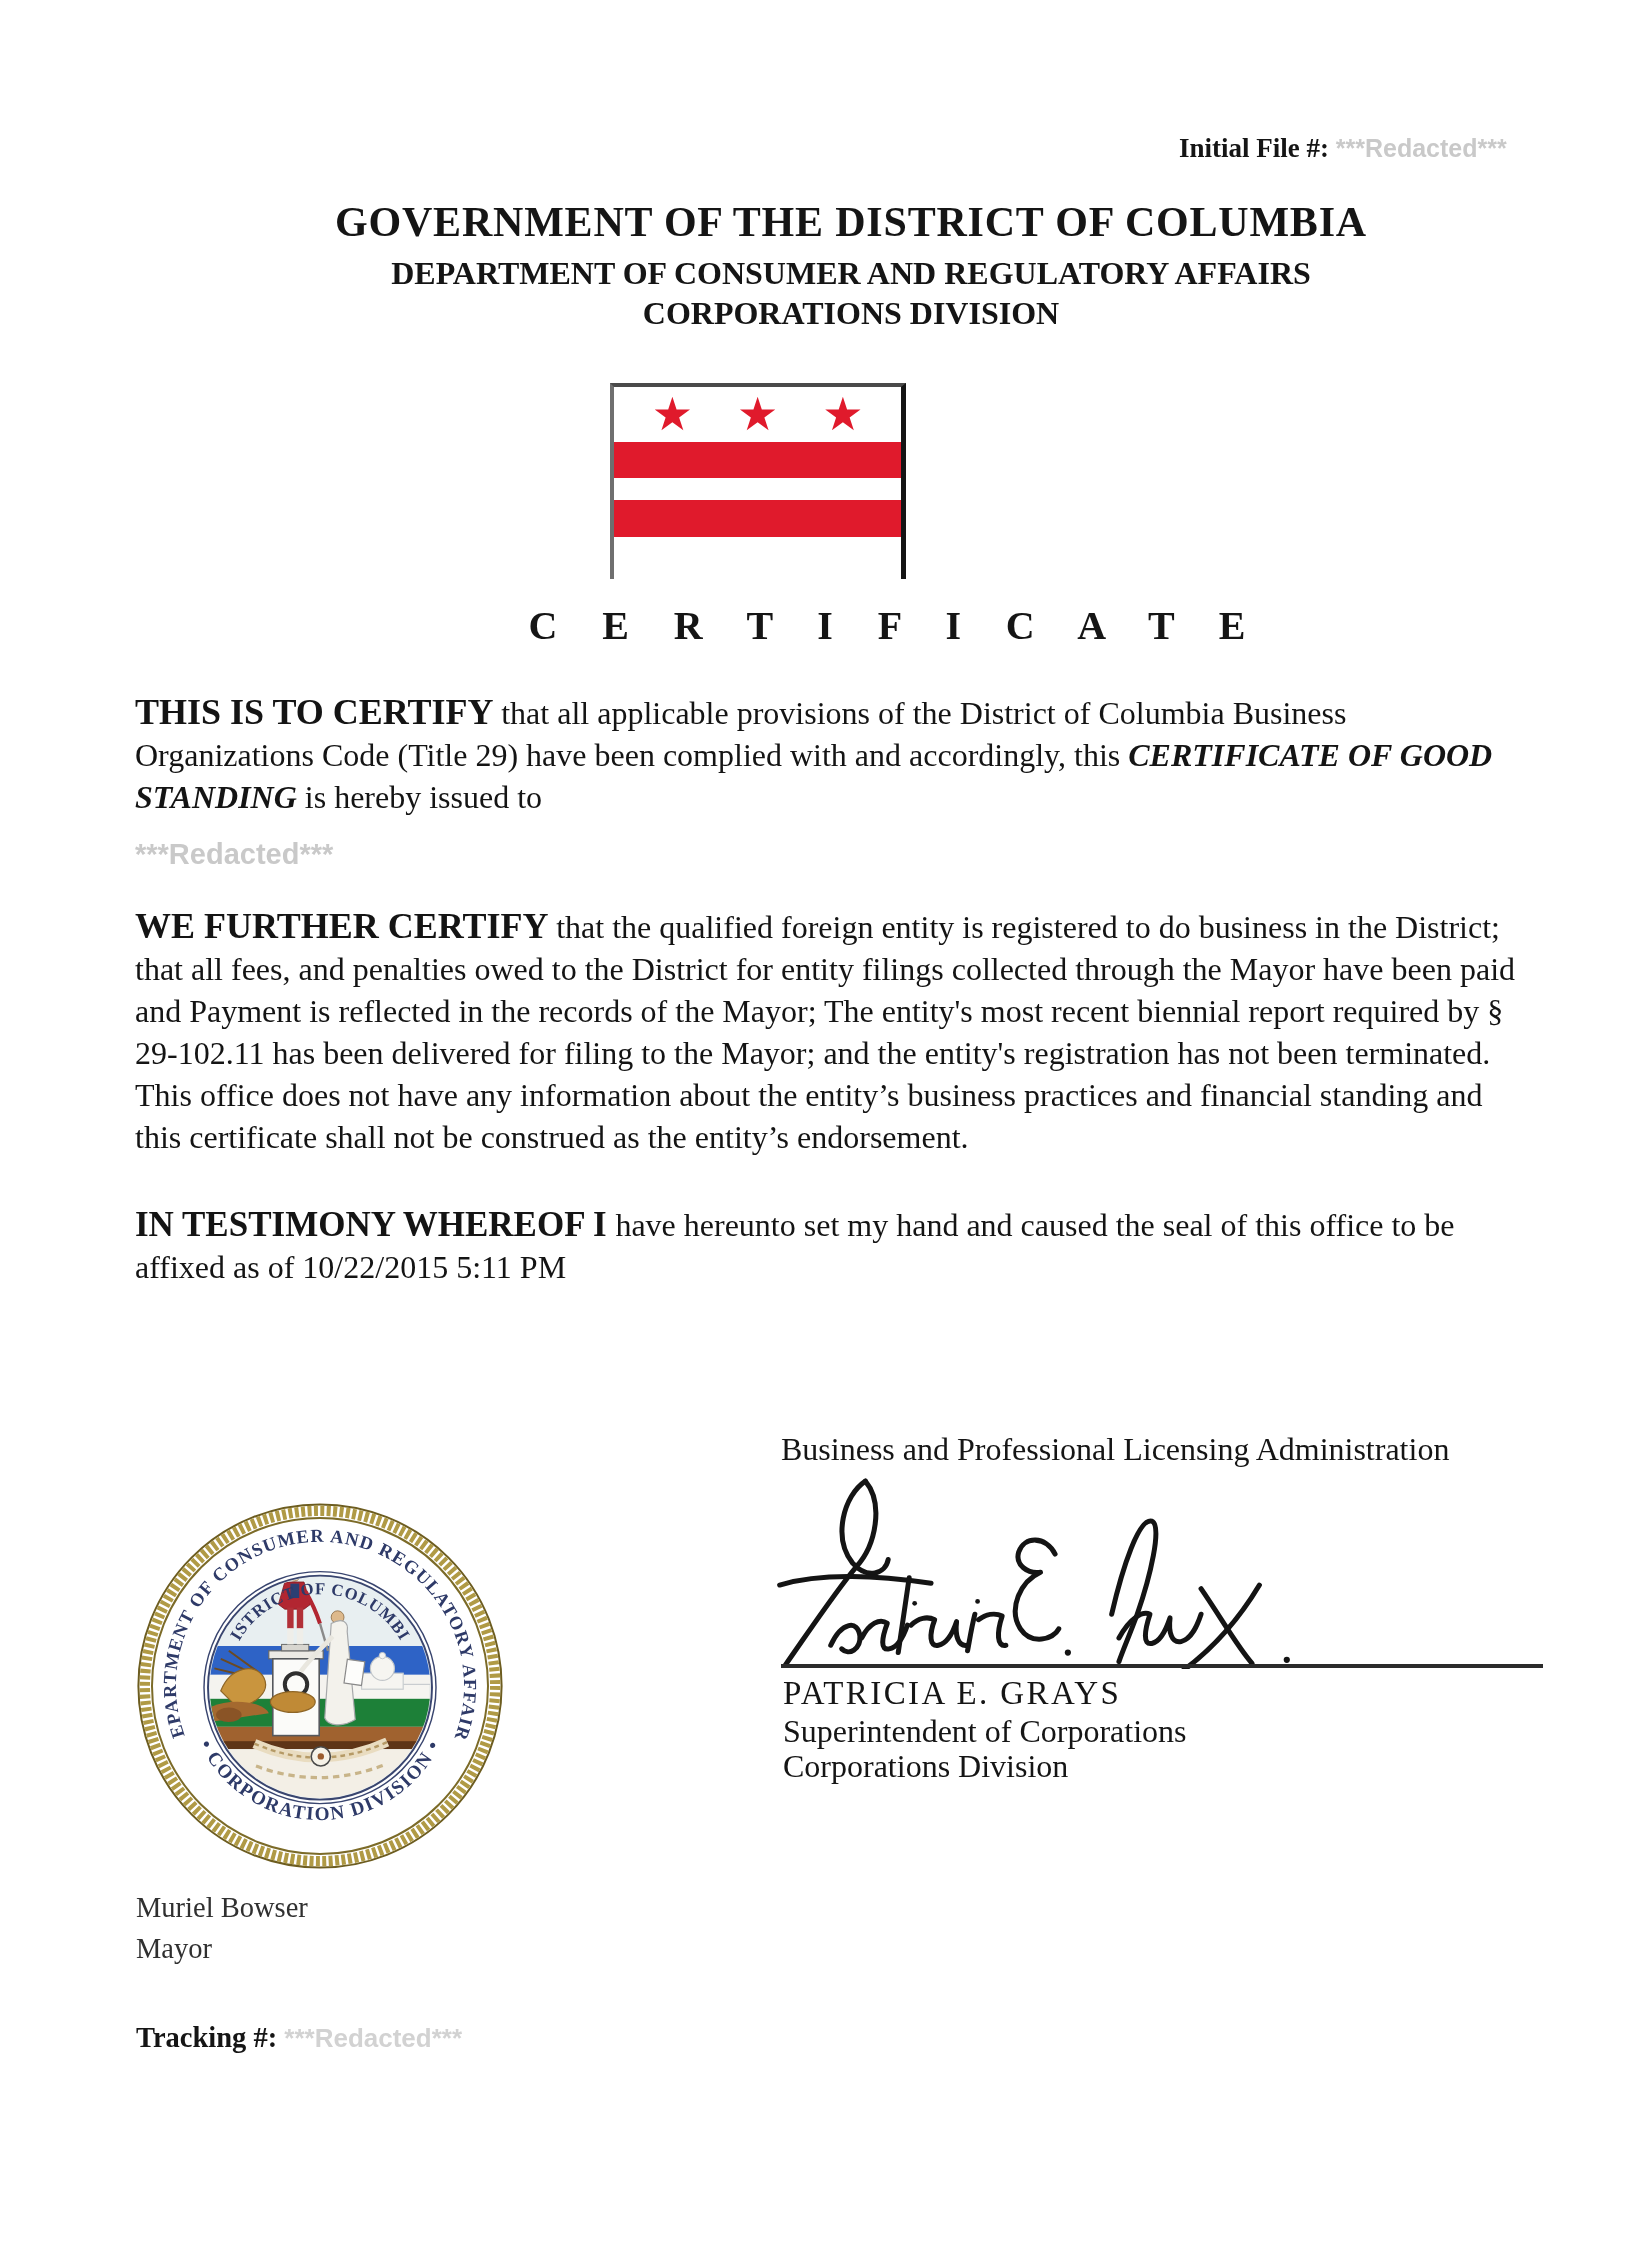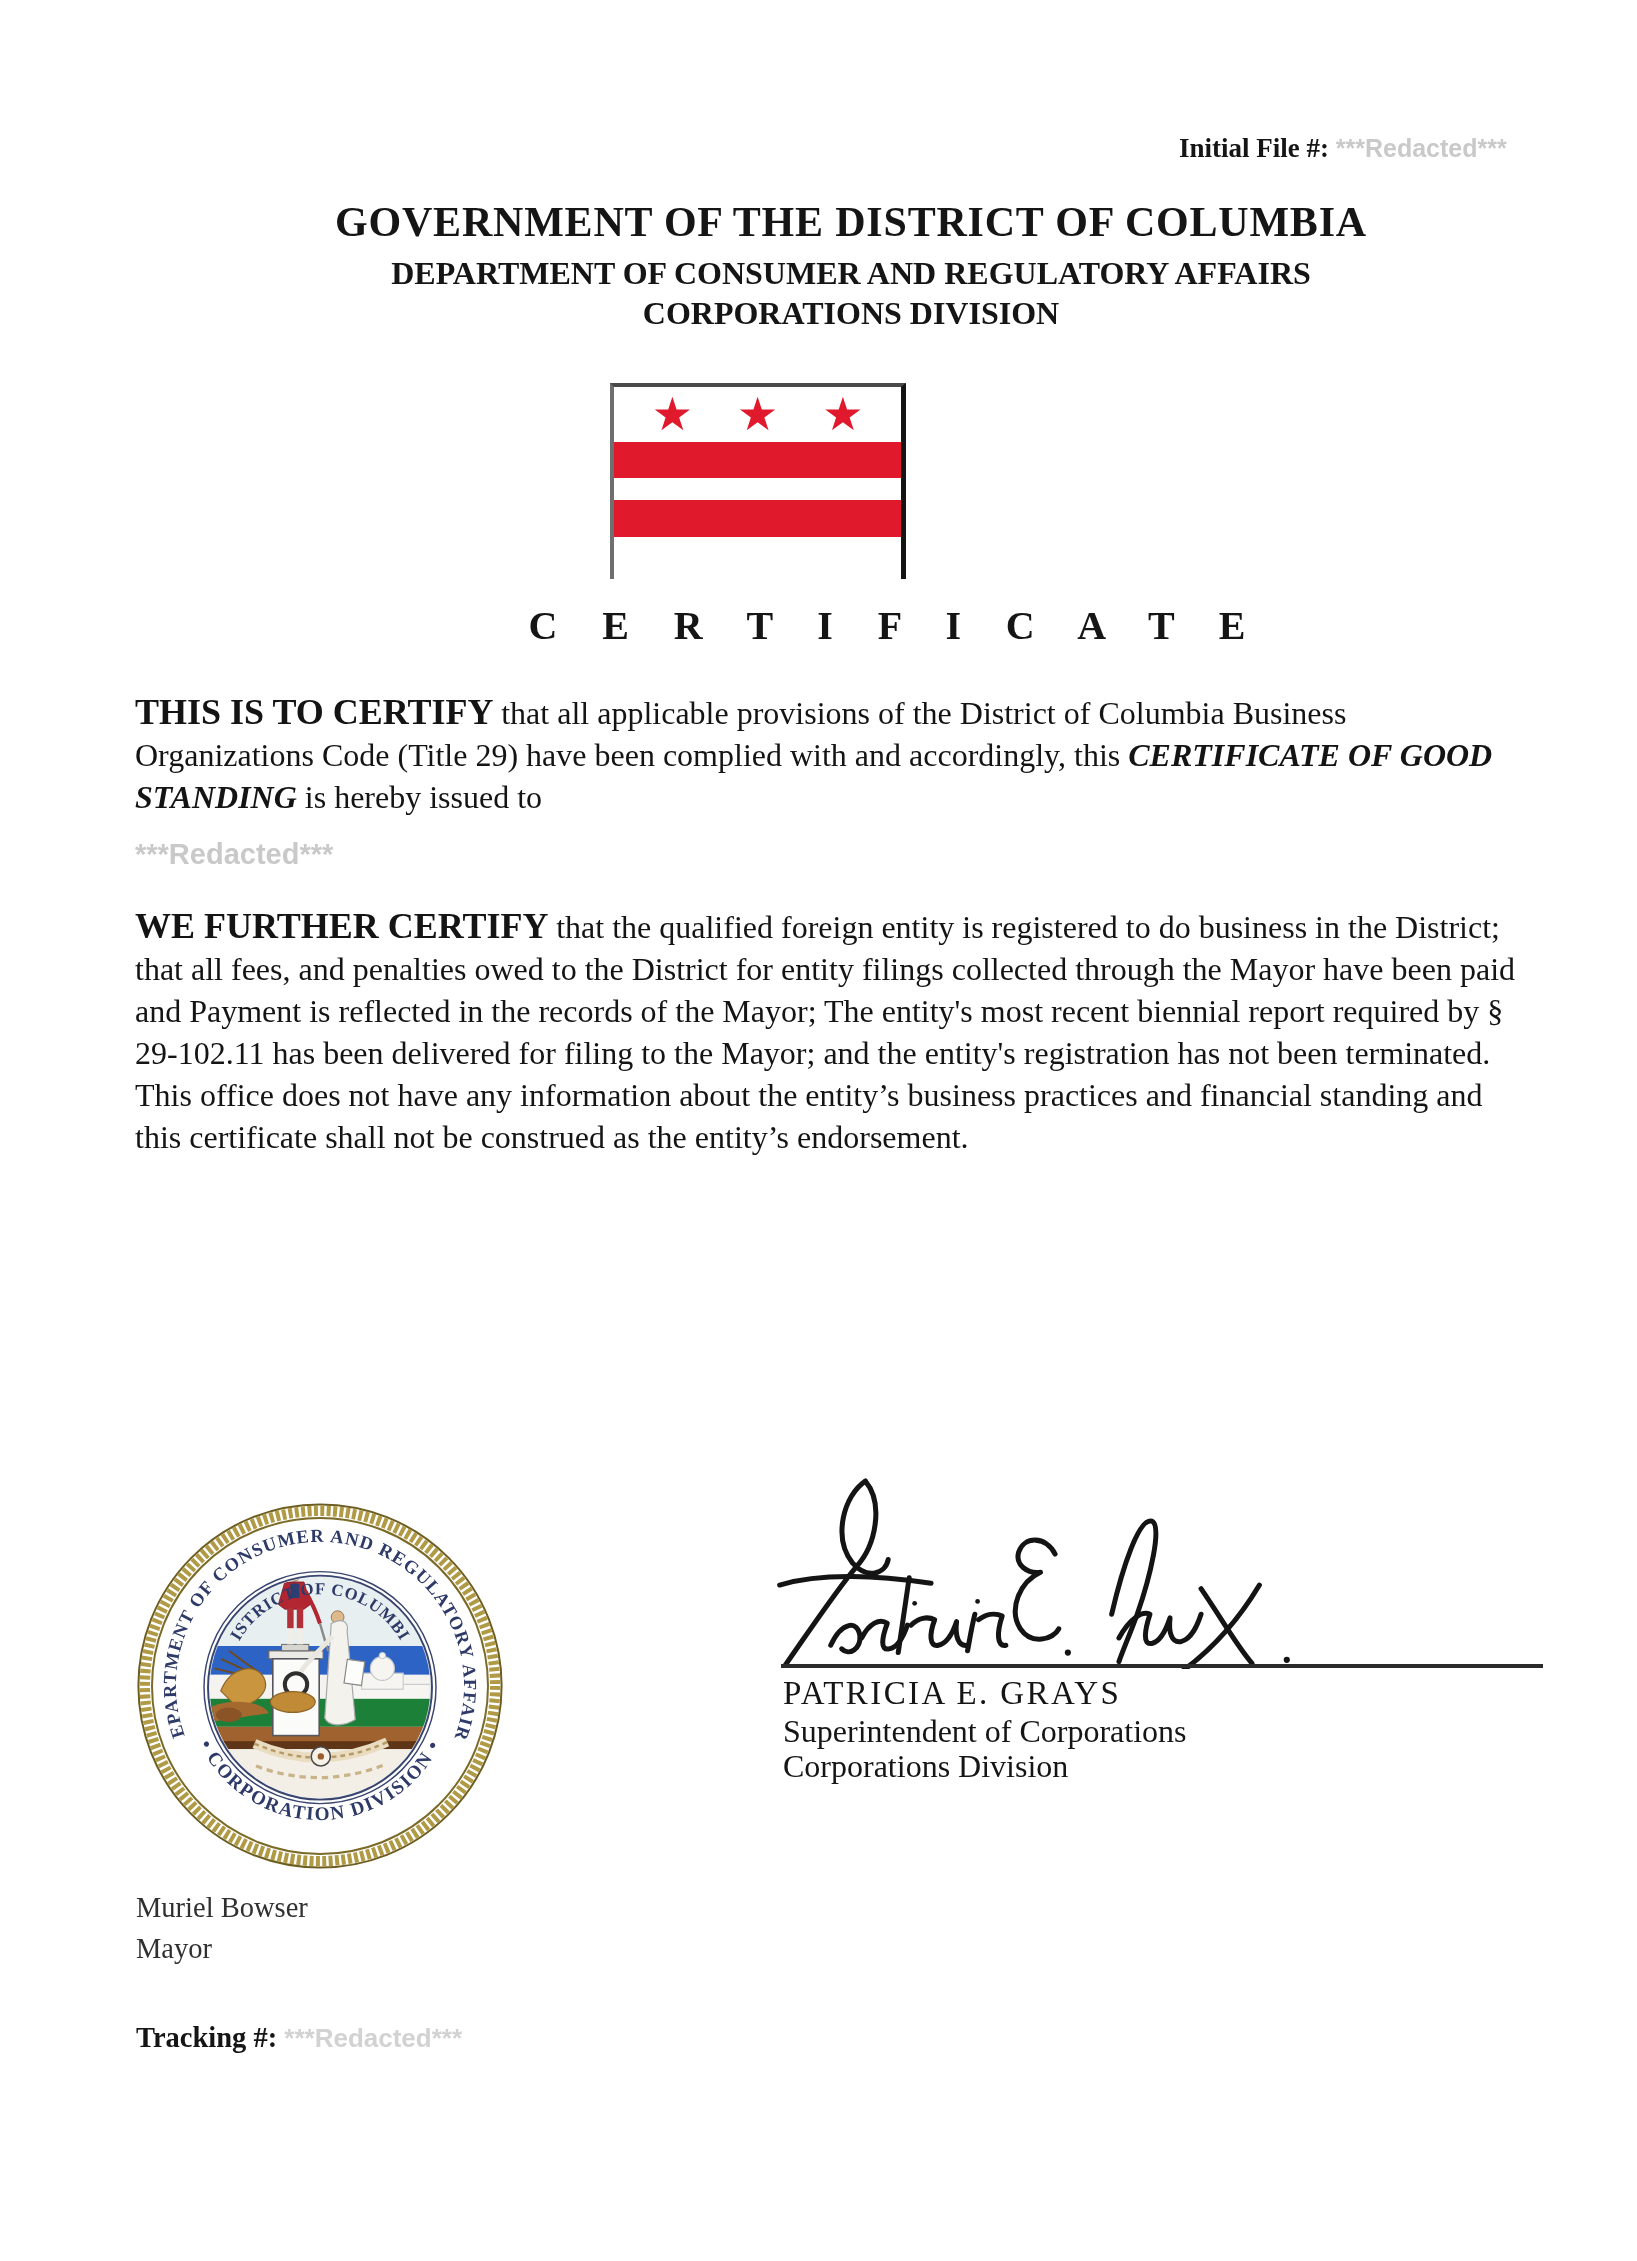--- a/index.html
+++ b/index.html
@@ -87,21 +87,25 @@
   <div class="abs para p1">
     <span class="lead">THIS IS TO CERTIFY </span><span>that all applicable provisions of the District of Columbia Business Organizations Code (Title 29) have been complied with and accordingly, this </span><span class="emph">CERTIFICATE OF GOOD STANDING</span><span> is hereby issued to</span>
   </div>
 
   <div class="abs entity-redacted redact">***Redacted***</div>
 
   <div class="abs para p2">
     <span class="lead">WE FURTHER CERTIFY </span><span>that the qualified foreign entity is registered to do business in the District; that all fees, and penalties owed to the District for entity filings collected through the Mayor have been paid and Payment is reflected in the records of the Mayor; The entity's most recent biennial report required by § 29-102.11 has been delivered for filing to the Mayor; and the entity's registration has not been terminated. This office does not have any information about the entity’s business practices and financial standing and this certificate shall not be construed as the entity’s endorsement.</span>
   </div>
 
-
+  <div class="abs para p3">
+    <span class="leadsm">IN TESTIMONY WHEREOF I </span><span>have hereunto set my hand and caused the seal of this office to be affixed as of 10/22/2015 5:11 PM</span>
+  </div>
+
+  <div class="abs admin-line">Business and Professional Licensing Administration</div>
 
   <svg class="abs sig-svg" width="602" height="198" viewBox="0 0 660 215">
     <g fill="none" stroke="#141414" stroke-width="5.5" stroke-linecap="round" stroke-linejoin="round">
 
       <path d="M98 10 C118 34 110 80 88 104 C66 130 38 172 10 212"></path>
       <path d="M98 10 C74 26 62 72 84 100 C100 118 120 112 123 96"></path>
 
       <path d="M4 124 C52 110 112 114 170 122"></path>
 
       <path d="M60 190 C72 164 90 162 92 180 C93 194 80 202 72 194"></path>

